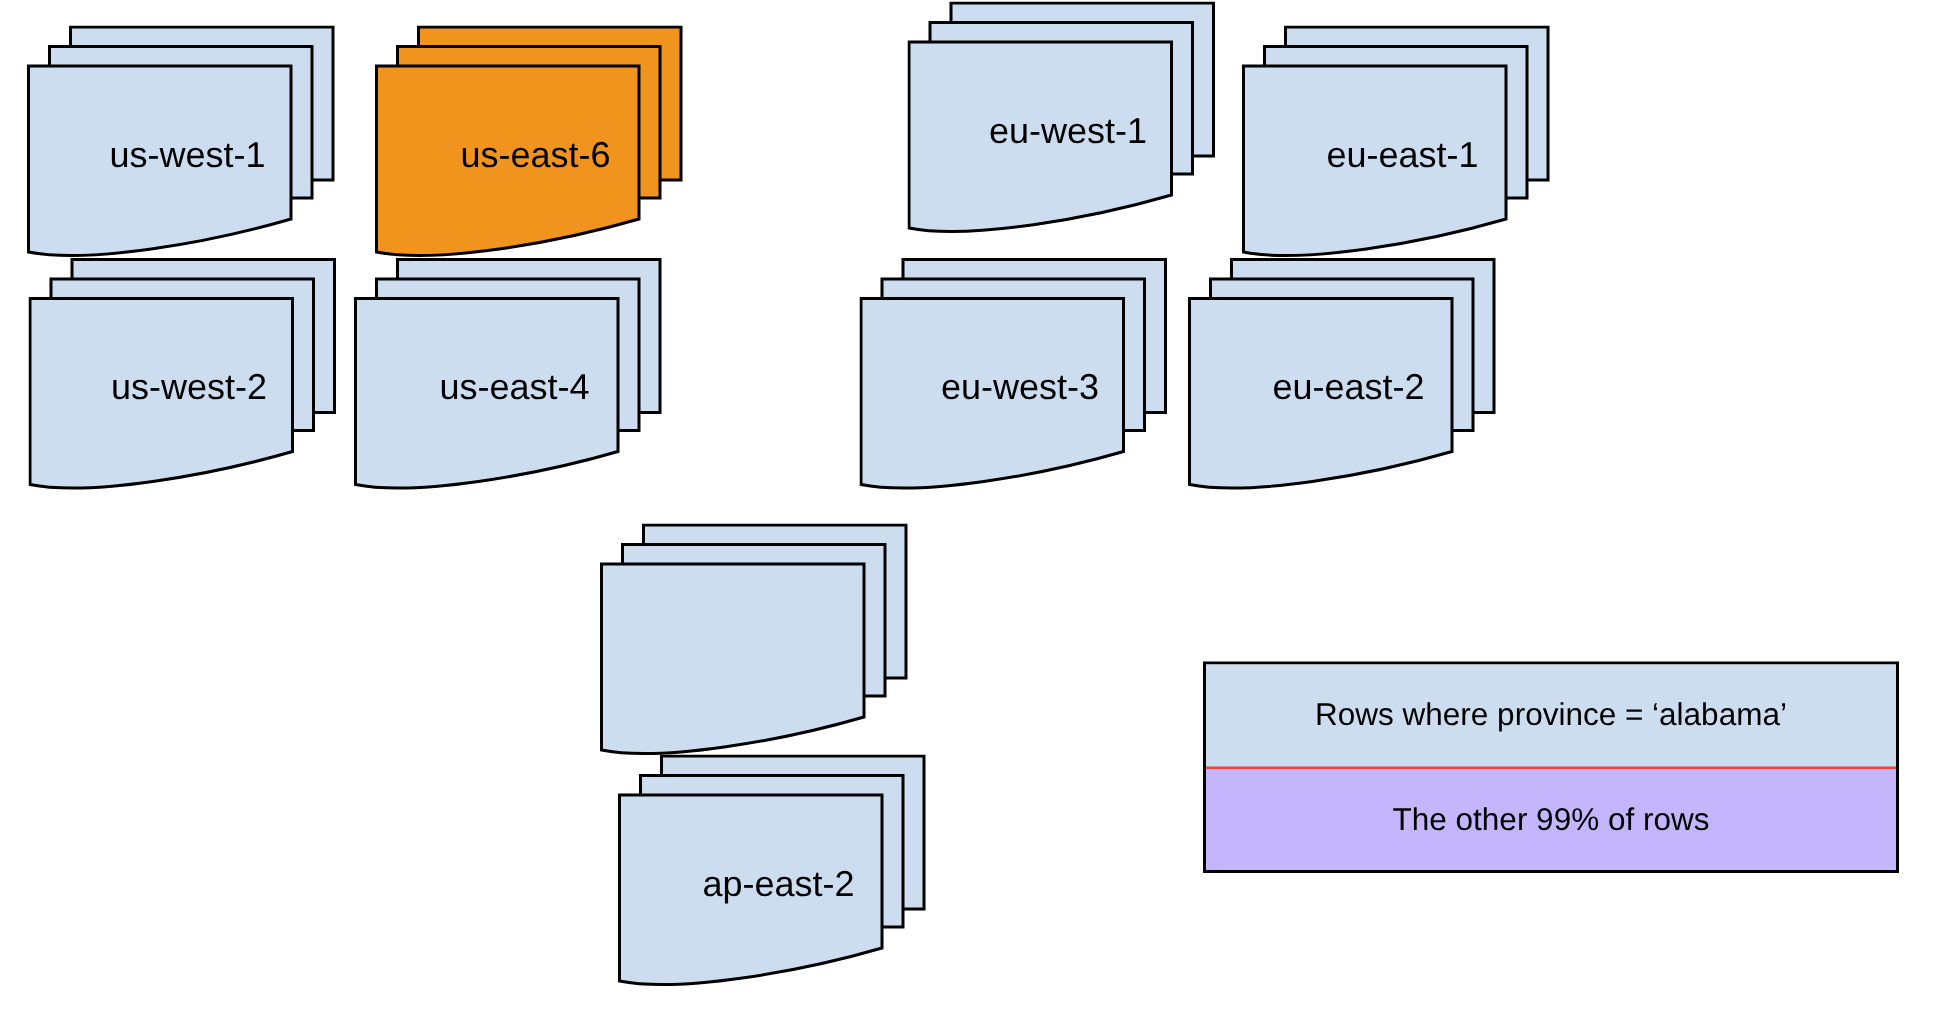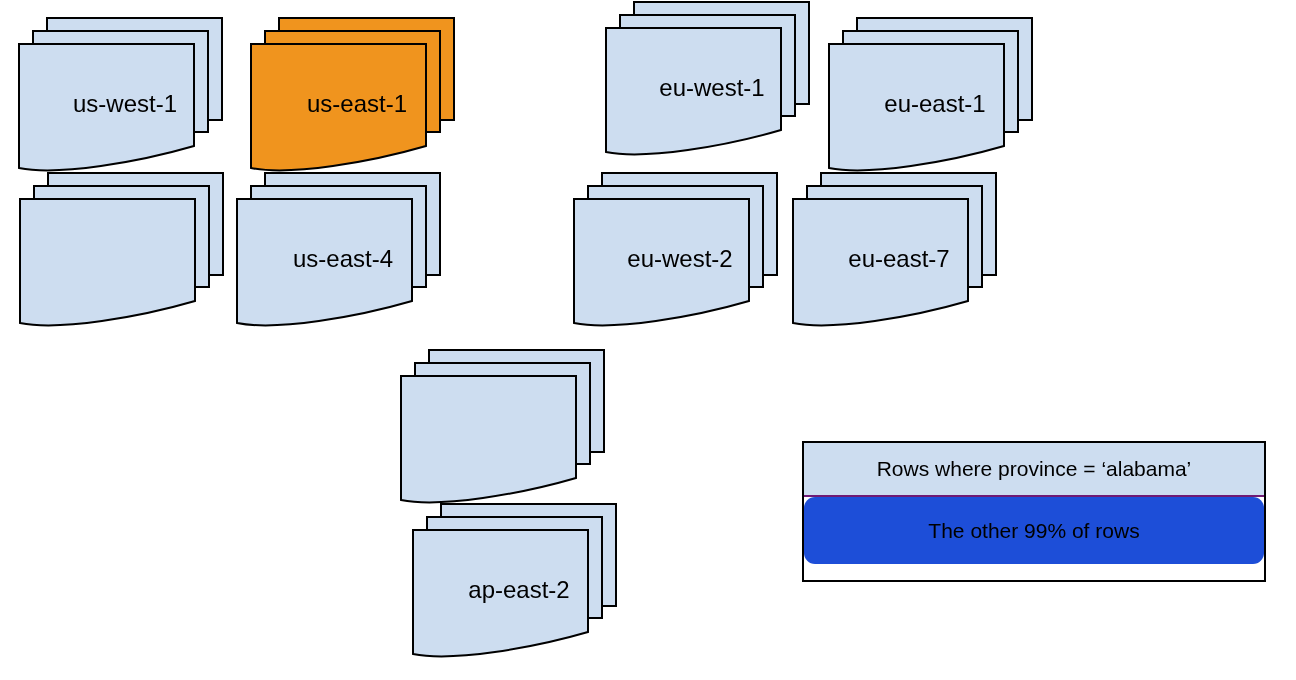--- a/index.html
+++ b/index.html
@@ -56,22 +56,22 @@
   }
   .legend-cell {
     box-sizing: border-box;
     display: flex;
     align-items: center;
     justify-content: center;
     font-size: 21px;
     white-space: nowrap;
   }
   .legend-cell-top {
-    height: 54px;
-    border-bottom: 2px solid #701a75;
+    height: 70px;
+    border-bottom: 2px solid #ef4444;
   }
   .legend-cell-bottom {
     height: 67px;
   }
 </style>
 </head>
 <body>
 
 <div id="diagram">
     <div class="stack" style="left: 18px; top: 17px;">
@@ -81,21 +81,21 @@
         <path d="M1,27 H176 V129 C121,145 41,159 1,151 Z" fill="#cdddf0" stroke="#000000" stroke-width="2"></path>
       </svg>
       <div class="stack-label">us-west-1</div>
     </div>
     <div class="stack" style="left: 250px; top: 17px;">
       <svg width="206" height="156" viewBox="0 0 206 156">
         <rect x="29" y="1" width="175" height="102" fill="#f0941e" stroke="#000000" stroke-width="2"></rect>
         <rect x="15" y="14" width="175" height="101" fill="#f0941e" stroke="#000000" stroke-width="2"></rect>
         <path d="M1,27 H176 V129 C121,145 41,159 1,151 Z" fill="#f0941e" stroke="#000000" stroke-width="2"></path>
       </svg>
-      <div class="stack-label">us-east-1</div>
+      <div class="stack-label">us-east-6</div>
     </div>
     <div class="stack" style="left: 573px; top: 1px; margin-left: 32px;">
       <svg width="206" height="156" viewBox="0 0 206 156">
         <rect x="29" y="1" width="175" height="102" fill="#cdddf0" stroke="#000000" stroke-width="2"></rect>
         <rect x="15" y="14" width="175" height="101" fill="#cdddf0" stroke="#000000" stroke-width="2"></rect>
         <path d="M1,27 H176 V129 C121,145 41,159 1,151 Z" fill="#cdddf0" stroke="#000000" stroke-width="2"></path>
       </svg>
       <div class="stack-label">eu-west-1</div>
     </div>
     <div class="stack" style="left: 828px; top: 17px;">
@@ -105,44 +105,45 @@
         <path d="M1,27 H176 V129 C121,145 41,159 1,151 Z" fill="#cdddf0" stroke="#000000" stroke-width="2"></path>
       </svg>
       <div class="stack-label">eu-east-1</div>
     </div>
     <div class="stack" style="left: 19px; top: 172px;">
       <svg width="206" height="156" viewBox="0 0 206 156">
         <rect x="29" y="1" width="175" height="102" fill="#cdddf0" stroke="#000000" stroke-width="2"></rect>
         <rect x="15" y="14" width="175" height="101" fill="#cdddf0" stroke="#000000" stroke-width="2"></rect>
         <path d="M1,27 H176 V129 C121,145 41,159 1,151 Z" fill="#cdddf0" stroke="#000000" stroke-width="2"></path>
       </svg>
+      <div class="stack-label">us-west-2</div>
     </div>
     <div class="stack" style="left: 236px; top: 172px;">
       <svg width="206" height="156" viewBox="0 0 206 156">
         <rect x="29" y="1" width="175" height="102" fill="#cdddf0" stroke="#000000" stroke-width="2"></rect>
         <rect x="15" y="14" width="175" height="101" fill="#cdddf0" stroke="#000000" stroke-width="2"></rect>
         <path d="M1,27 H176 V129 C121,145 41,159 1,151 Z" fill="#cdddf0" stroke="#000000" stroke-width="2"></path>
       </svg>
       <div class="stack-label">us-east-4</div>
     </div>
     <div class="stack" style="left: 573px; top: 172px;">
       <svg width="206" height="156" viewBox="0 0 206 156">
         <rect x="29" y="1" width="175" height="102" fill="#cdddf0" stroke="#000000" stroke-width="2"></rect>
         <rect x="15" y="14" width="175" height="101" fill="#cdddf0" stroke="#000000" stroke-width="2"></rect>
         <path d="M1,27 H176 V129 C121,145 41,159 1,151 Z" fill="#cdddf0" stroke="#000000" stroke-width="2"></path>
       </svg>
-      <div class="stack-label">eu-west-2</div>
+      <div class="stack-label">eu-west-3</div>
     </div>
     <div class="stack" style="left: 792px; top: 172px;">
       <svg width="206" height="156" viewBox="0 0 206 156">
         <rect x="29" y="1" width="175" height="102" fill="#cdddf0" stroke="#000000" stroke-width="2"></rect>
         <rect x="15" y="14" width="175" height="101" fill="#cdddf0" stroke="#000000" stroke-width="2"></rect>
         <path d="M1,27 H176 V129 C121,145 41,159 1,151 Z" fill="#cdddf0" stroke="#000000" stroke-width="2"></path>
       </svg>
-      <div class="stack-label">eu-east-7</div>
+      <div class="stack-label">eu-east-2</div>
     </div>
     <div class="stack" style="left: 400px; top: 349px;">
       <svg width="206" height="156" viewBox="0 0 206 156">
         <rect x="29" y="1" width="175" height="102" fill="#cdddf0" stroke="#000000" stroke-width="2"></rect>
         <rect x="15" y="14" width="175" height="101" fill="#cdddf0" stroke="#000000" stroke-width="2"></rect>
         <path d="M1,27 H176 V129 C121,145 41,159 1,151 Z" fill="#cdddf0" stroke="#000000" stroke-width="2"></path>
       </svg>
     </div>
     <div class="stack" style="left: 388px; top: 503px; margin-left: 24px;">
       <svg width="206" height="156" viewBox="0 0 206 156">
@@ -151,16 +152,16 @@
         <path d="M1,27 H176 V129 C121,145 41,159 1,151 Z" fill="#cdddf0" stroke="#000000" stroke-width="2"></path>
       </svg>
       <div class="stack-label">ap-east-2</div>
     </div>
   </div>
 
 <div class="legend">
   <div class="legend-cell legend-cell-top" id="legend-cell-0" style="background: rgb(205, 221, 240);">
     <span>Rows where province = ‘alabama’</span>
   </div>
-  <div class="legend-cell legend-cell-bottom" id="legend-cell-1" style="background: #1d4ed8; border-radius: 11px;">
+  <div class="legend-cell legend-cell-bottom" id="legend-cell-1" style="background: #c4b5fd;">
     <span>The other 99% of rows</span>
   </div>
 </div>
 
 </body></html>

